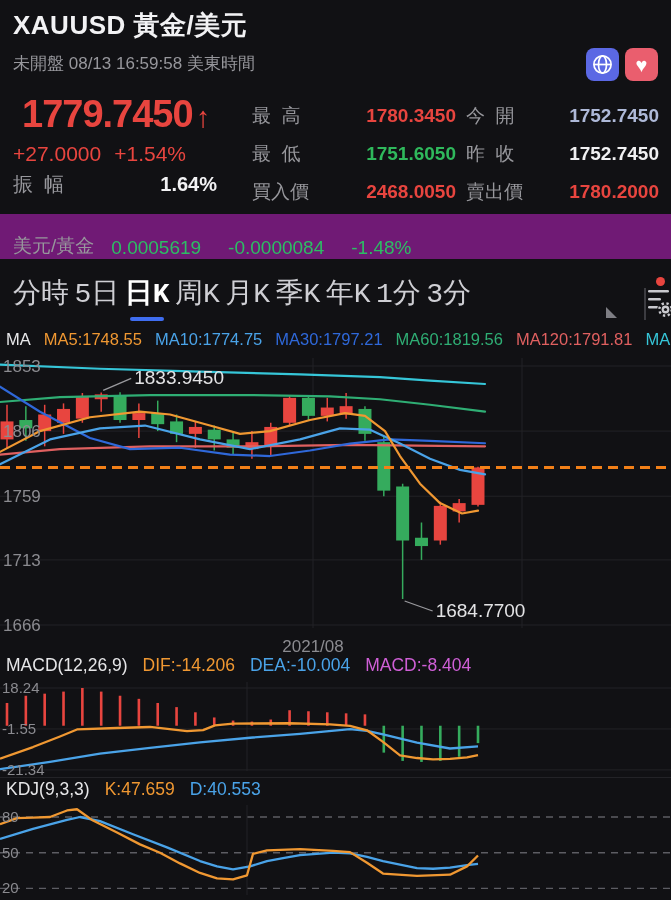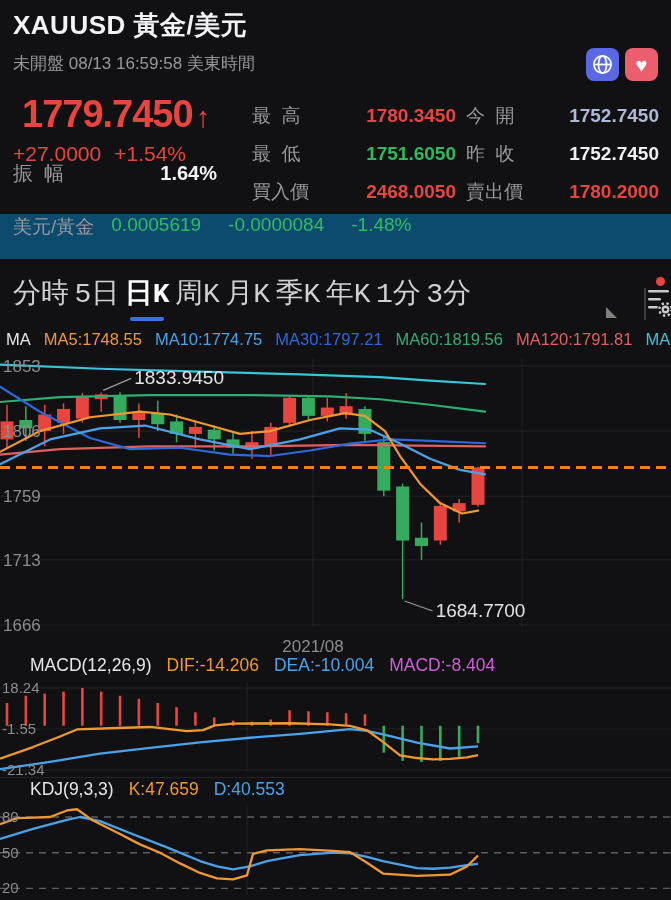--- a/index.html
+++ b/index.html
@@ -7,48 +7,48 @@
           font-family:"Liberation Sans",sans-serif;-webkit-user-select:none;}
   .title{position:absolute;left:13px;top:8px;font-size:26px;font-weight:600;color:#f2f2f4;letter-spacing:.5px;}
   .status{position:absolute;left:13px;top:52px;font-size:17px;color:#97979c;}
   .hbtn{position:absolute;top:48px;width:33px;height:33px;border-radius:8px;display:flex;align-items:center;justify-content:center;}
   #globe-btn{left:586px;background:#5b68e4;}
   #heart-btn{left:625px;background:#ea5e6e;}
   .heart-glyph{color:#fff;font-size:20px;line-height:1;}
   .big-price{position:absolute;left:22px;top:93px;font-size:38px;font-weight:700;color:#e8453f;letter-spacing:-1px;}
   .big-price .arrow{font-size:29px;font-weight:900;margin-left:3px;letter-spacing:0;}
   .change-row{position:absolute;left:13px;top:142px;font-size:21px;color:#e8453f;display:flex;gap:13px;}
-  .amp-row{position:absolute;left:13px;top:160px;width:204px;display:flex;justify-content:space-between;font-size:20px;align-items:baseline;}
+  .amp-row{position:absolute;left:13px;top:171px;width:204px;display:flex;justify-content:space-between;font-size:20px;align-items:baseline;}
   .amp-label{color:#97979c;white-space:pre;}
   .amp-value{color:#f2f2f4;font-weight:700;}
   .qcol{position:absolute;top:97px;display:flex;flex-direction:column;}
   #qcol1{left:252px;width:204px;}
   #qcol2{left:466px;width:193px;}
   .q-row{display:flex;justify-content:space-between;height:38px;align-items:center;font-size:19px;}
   .q-label{color:#97979c;white-space:pre;}
   .q-value{font-weight:700;}
-  .strip{position:absolute;left:0;top:214px;width:100%;height:45px;background:#0c4a6e;display:flex;align-items:flex-start;font-size:19px;}
+  .strip{position:absolute;left:0;top:214px;width:100%;height:45px;background:#701a75;display:flex;align-items:flex-end;font-size:19px;}
   .strip-label{color:#97979c;margin-left:13px;}
   .strip-vals{display:flex;gap:27px;margin-left:17px;}
   .tabbar{position:absolute;left:13px;top:272px;width:458px;height:49px;display:flex;justify-content:space-between;align-items:center;}
   .tab{position:relative;font-size:28px;color:#cfcfd4;padding-bottom:8px;cursor:pointer;font-family:Liberation Mono, monospace;}
   .tab.active{color:#ffffff;font-weight:700;}
   .tab-underline{position:absolute;left:50%;transform:translateX(-50%);bottom:-1px;width:34px;height:4px;border-radius:2px;}
   .corner-tri{position:absolute;left:606px;top:307px;width:0;height:0;border-bottom:11px solid #7e7e84;border-right:11px solid transparent;}
   .vdivider{position:absolute;left:644px;top:288px;width:2px;height:32px;background:#3c3c41;}
   .settings-btn{position:absolute;left:648px;top:286px;width:24px;height:32px;cursor:pointer;}
   .red-dot{position:absolute;left:656px;top:277px;width:9px;height:9px;border-radius:50%;background:#e8453f;}
   .ma-row{position:absolute;left:6px;top:330px;display:flex;gap:13px;font-size:16.5px;white-space:nowrap;}
   .ma-prefix{color:#e8e8ea;}
   #main-svg{position:absolute;left:0;top:352px;}
   .x-axis-label{position:absolute;left:0;top:637px;width:626px;text-align:center;font-size:17px;color:#8b8b90;}
   .ind-header{position:absolute;left:6px;display:flex;gap:15px;font-size:17.5px;white-space:nowrap;align-items:baseline;}
   #macd-header{top:655px;}
   #kdj-header{top:779px;}
-  .ind-name{color:#e6e6e8;margin-left:24px;}
+  .ind-name{color:#e6e6e8;}
   #macd-svg{position:absolute;left:0;top:678px;}
   #kdj-svg{position:absolute;left:0;top:801px;}
   .hairline{position:absolute;left:0;width:100%;height:1px;background:#232327;}
   svg text{font-family:"Liberation Sans",sans-serif;}
 </style>
 </head>
 <body>
 
 <div id="screen">
 

